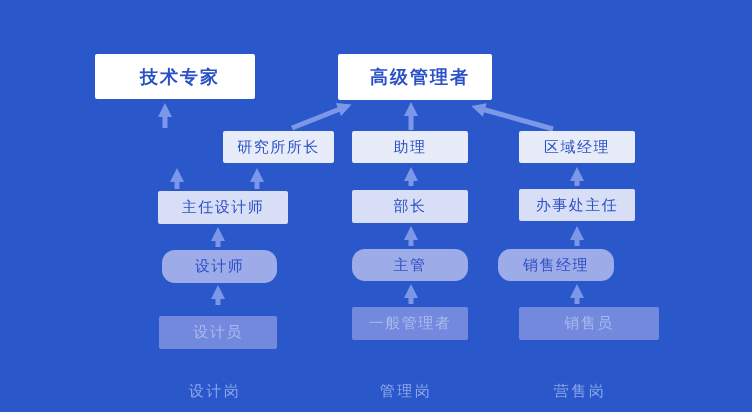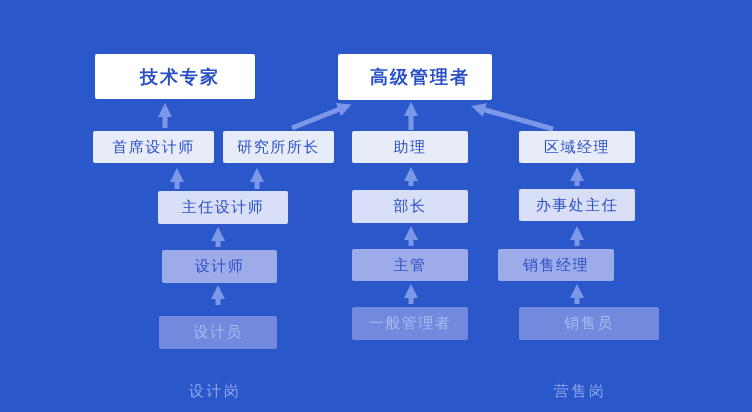--- a/index.html
+++ b/index.html
@@ -35,21 +35,21 @@
   .row1 {
     background: var(--box-row1-bg, #ffffff);
     color: var(--text-dark-blue, #2b51c7);
     font-size: 18px;
     font-weight: 600;
     letter-spacing: 2px;
     padding-left: 10px;
   }
   .row2 { background: var(--box-row2-bg, #e8ecf9); color: var(--text-dark-blue, #2b51c7); }
   .row3 { background: var(--box-row3-bg, #d8def5); color: var(--text-dark-blue, #2b51c7); }
-  .row4 { background: var(--box-row4-bg, #9dace9); color: var(--text-row4, #2d4fc4); }
+  .row4 { background: var(--box-row4-bg, #9dace9); color: var(--text-row4, #2d4fc4); border-radius: 13px; }
   .row5 { background: var(--box-row5-bg, #7389dd); color: var(--text-row5, #a9baef); }
 
   .col-label {
     position: absolute;
     width: 90px;
     height: 24px;
     display: flex;
     align-items: center;
     justify-content: center;
     color: var(--label-color, #8ea6ea);
@@ -88,33 +88,33 @@
       <line x1="577" y1="304" x2="577" y2="291" marker-end="url(#ah)"></line>
       <line x1="577" y1="246" x2="577" y2="233" marker-end="url(#ah)"></line>
       <line x1="577" y1="186" x2="577" y2="174" marker-end="url(#ah)"></line>
       <line x1="553" y1="129" x2="478" y2="108" marker-end="url(#ah)"></line>
     </g>
   </svg>
 
   <div class="node row1" style="left:95px;top:54px;width:150px;height:45px">技术专家</div>
   <div class="node row1" style="left:338px;top:54px;width:144px;height:46px">高级管理者</div>
 
-  <div class="node row2" style="left:93px;top:131px;width:121px;height:32px">首席设计师</div>
   <div class="node row2" style="left:223px;top:131px;width:111px;height:32px">研究所所长</div>
   <div class="node row2" style="left:352px;top:131px;width:116px;height:32px">助理</div>
   <div class="node row2" style="left:519px;top:131px;width:116px;height:32px">区域经理</div>
 
   <div class="node row3" style="left:158px;top:191px;width:130px;height:33px">主任设计师</div>
   <div class="node row3" style="left:352px;top:190px;width:116px;height:33px">部长</div>
   <div class="node row3" style="left:519px;top:189px;width:116px;height:32px">办事处主任</div>
 
   <div class="node row4" style="left:162px;top:250px;width:115px;height:33px">设计师</div>
   <div class="node row4" style="left:352px;top:249px;width:116px;height:32px">主管</div>
   <div class="node row4" style="left:498px;top:249px;width:116px;height:32px">销售经理</div>
 
   <div class="node row5" style="left:159px;top:316px;width:118px;height:33px">设计员</div>
   <div class="node row5" style="left:352px;top:307px;width:116px;height:33px">一般管理者</div>
   <div class="node row5" style="left:519px;top:307px;width:140px;height:33px">销售员</div>
 
   <div class="col-label" style="left:170px;top:359px">设计岗</div>
+  <div class="col-label" style="left:361px;top:359px">管理岗</div>
   <div class="col-label" style="left:535px;top:359px">营售岗</div>
 
 </div>
 
 </body></html>

